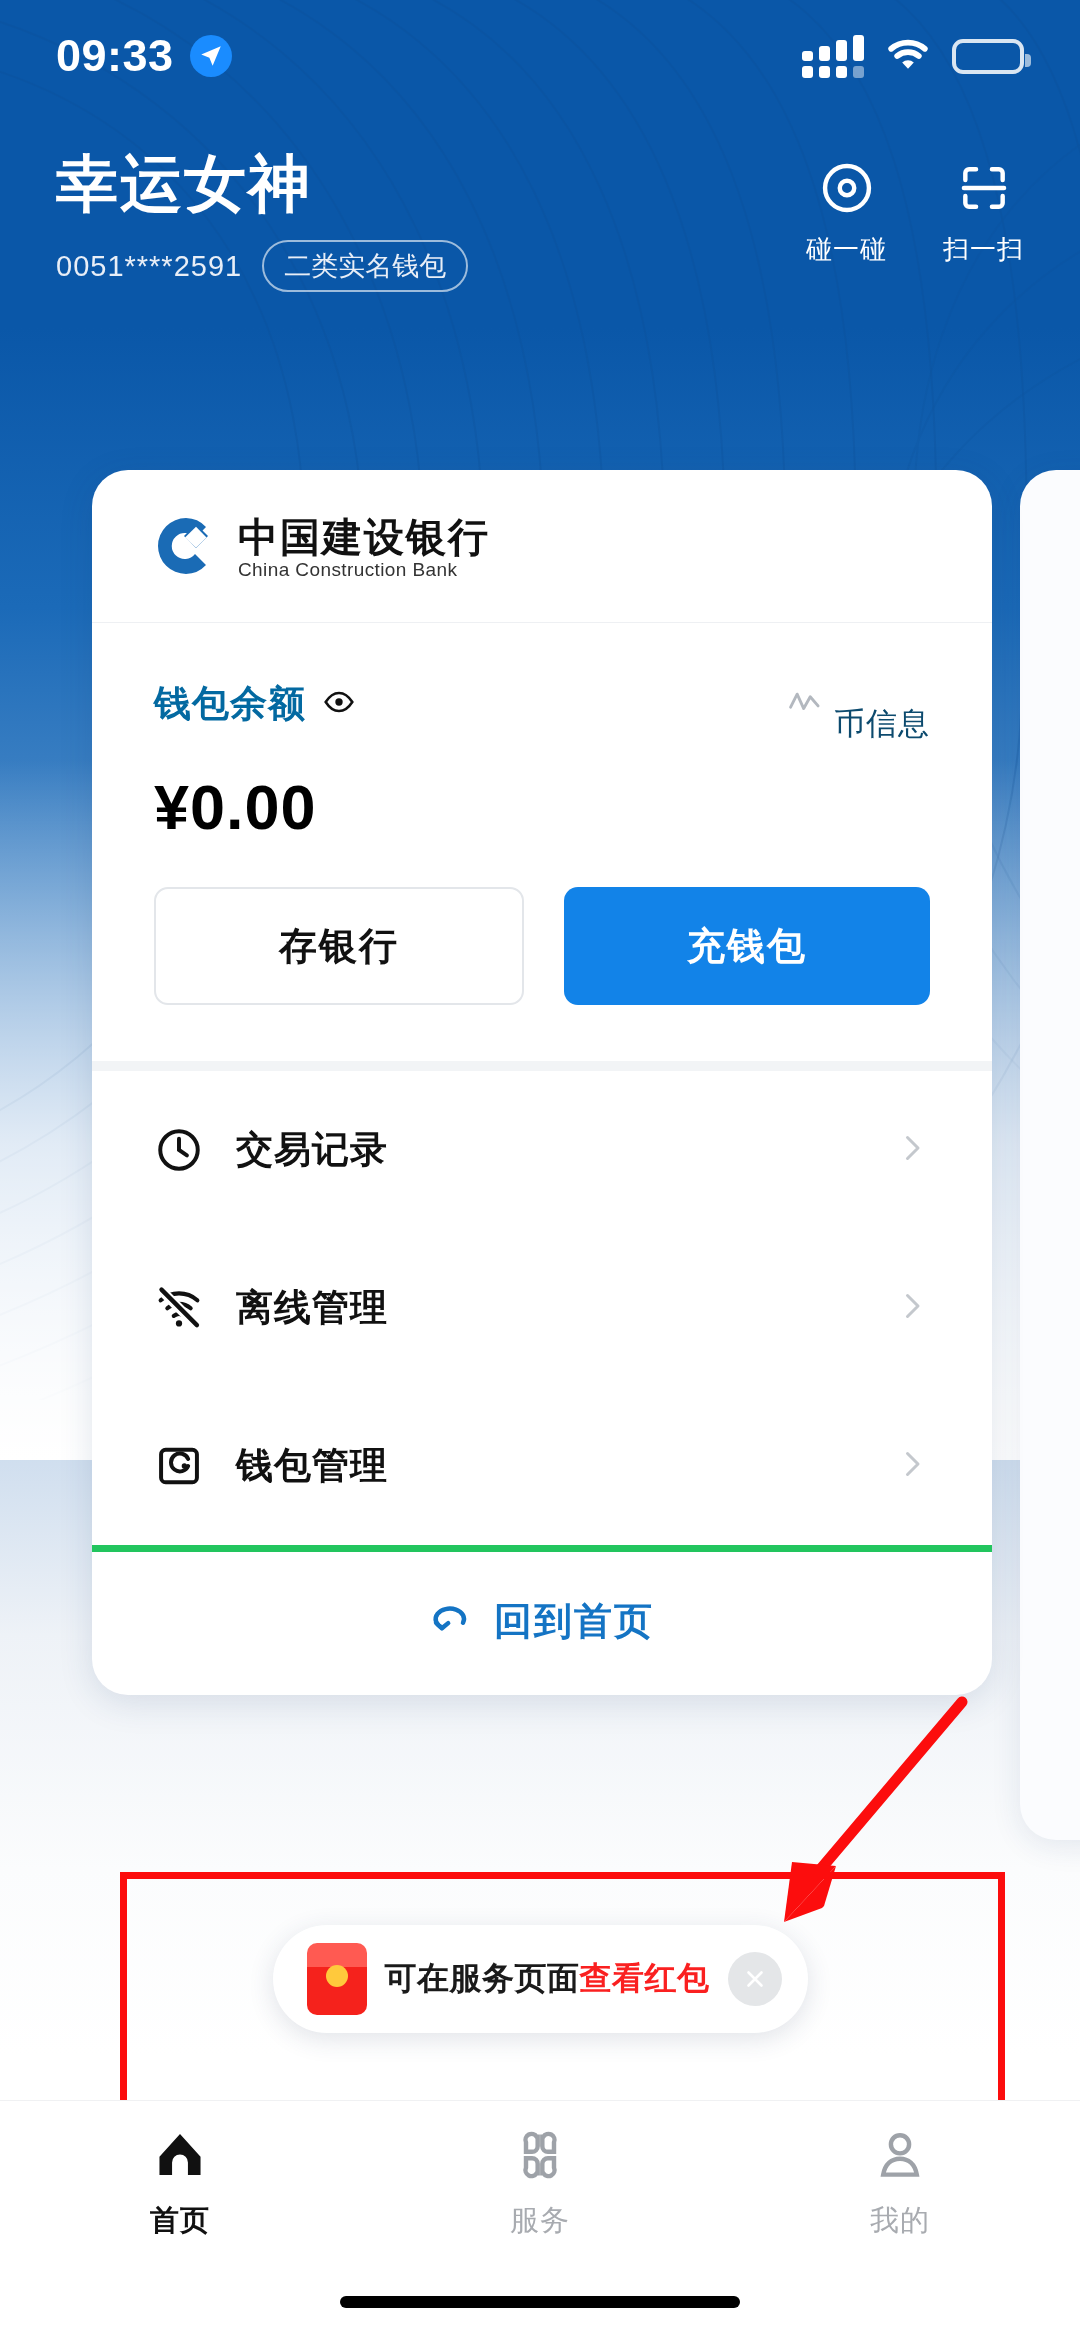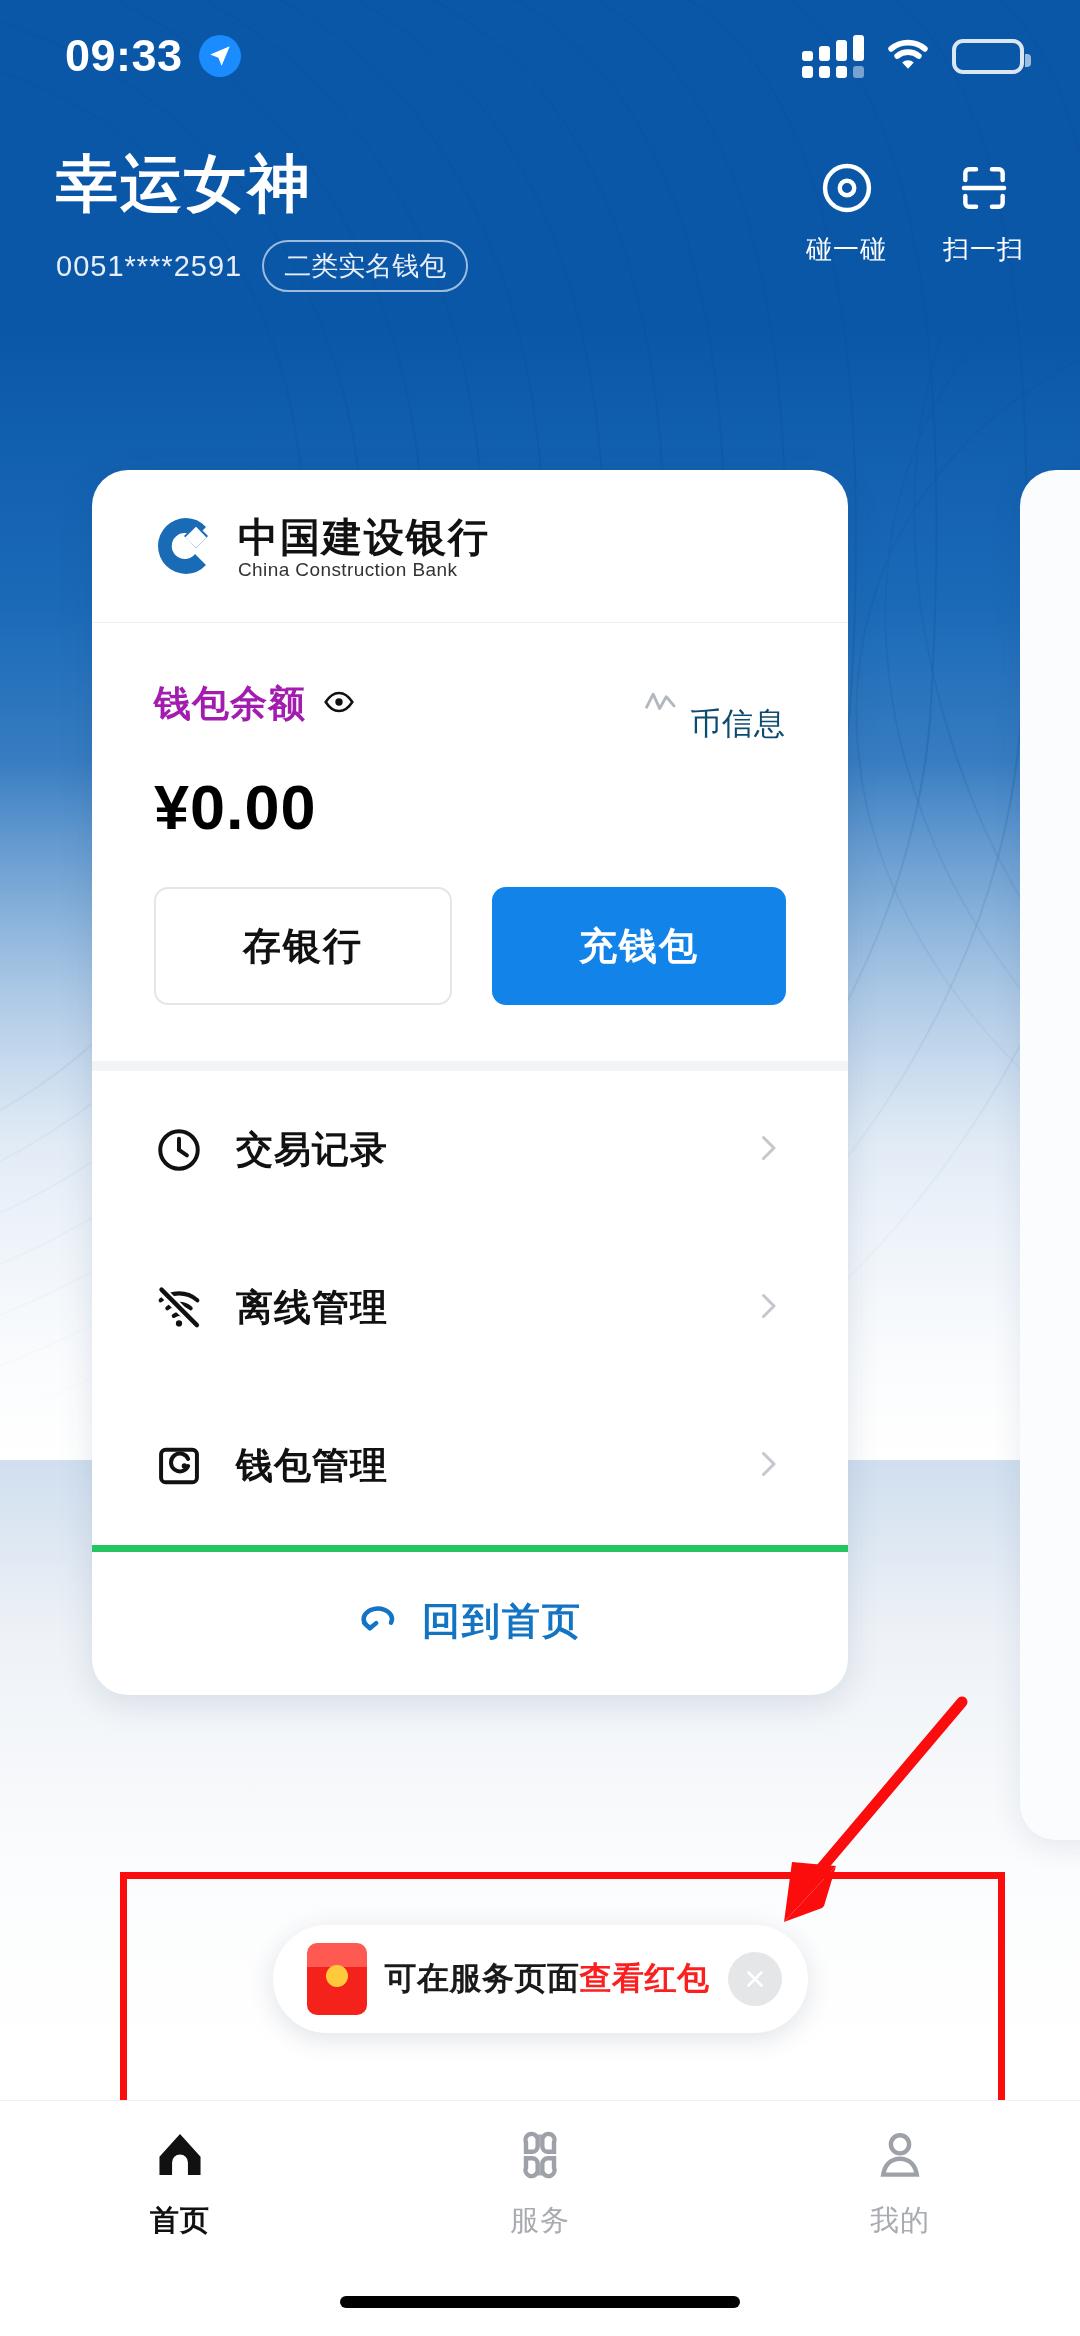--- a/index.html
+++ b/index.html
@@ -24,21 +24,21 @@
     z-index:2;
   }
 
   
   #statusbar {
     position:absolute; top:0; left:0; right:0; height:112px;
     display:flex; align-items:center; justify-content:space-between;
     padding:0 56px; z-index:20; color:#fff;
   }
   .sb-left { display:flex; align-items:center; gap:16px; }
-  #clock { font-size:45px; font-weight:700; letter-spacing:.5px; color:#fff;margin-left:9px; }
+  #clock { font-size:45px; font-weight:700; letter-spacing:.5px; color:#fff; }
   #loc-badge {
     width:42px; height:42px; border-radius:50%;
     background:#1a8cff; display:flex; align-items:center; justify-content:center;
   }
   .sb-right { display:flex; align-items:center; gap:20px; }
   #signal { display:flex; flex-direction:column; gap:5px; }
   .sig-row { display:flex; align-items:flex-end; gap:6px; height:26px; }
   .sig-row.bottom { height:12px; align-items:flex-start; }
   .bar { background:#fff; border-radius:3px; width:11px; }
   .sig-row.bottom .bar { height:12px; }
@@ -70,39 +70,39 @@
   .hact-label { font-size:26px; color:#fff; letter-spacing:1px; }
 
   
   #carousel { position:absolute; top:470px; left:0; right:0; z-index:10; height:1400px; }
   #card-peek {
     position:absolute; left:1020px; top:0; width:180px; height:1370px;
     background:#fbfcfe; border-radius:36px;
     box-shadow:0 6px 30px rgba(30,60,110,.10);
   }
   #main-card {
-    position:absolute; left:92px; top:0; width:756px;
+    position:absolute; left:92px; top:0; width:900px;
     background:#ffffff; border-radius:36px;
     box-shadow:0 8px 34px rgba(30,60,110,.13);
     overflow:hidden;
   }
 
   
   #logo-block { padding:44px 62px 40px; border-bottom:1px solid #eef0f3; }
   #logo-row { display:flex; align-items:center; gap:20px; }
   #ccb-mark { flex:0 0 auto; }
   #ccb-text { display:flex; flex-direction:column; gap:3px; }
   #ccb-cn { font-size:40px; font-weight:700; color:#111; letter-spacing:2px; line-height:1; }
   #ccb-en { font-size:19px; color:#333; letter-spacing:.4px; line-height:1; }
 
   
   #balance-block { padding:40px 62px 0; }
   #bal-head { display:flex; align-items:center; justify-content:space-between; }
   #bal-left { display:flex; align-items:center; gap:16px; }
-  #bal-label { font-size:37px; font-weight:700; color:#a21caf; letter-spacing:1px; }
+  #bal-label { font-size:37px; font-weight:700; color:#0369a1; letter-spacing:1px; }
   #coin-info { display:flex; align-items:center; gap:12px; cursor:pointer; }
   #coin-info-label { font-size:31px; color:#0c4a6e; letter-spacing:1px;margin-top:40px; }
   #bal-amount { font-size:63px; font-weight:700; color:#000; letter-spacing:1px; margin-top:26px; }
 
   
   #btn-row { display:flex; gap:40px; padding:44px 62px 56px; }
   .wbtn {
     flex:1; height:118px; border-radius:14px;
     display:flex; align-items:center; justify-content:center;
     font-size:38px; font-weight:700; letter-spacing:2px; cursor:pointer;

